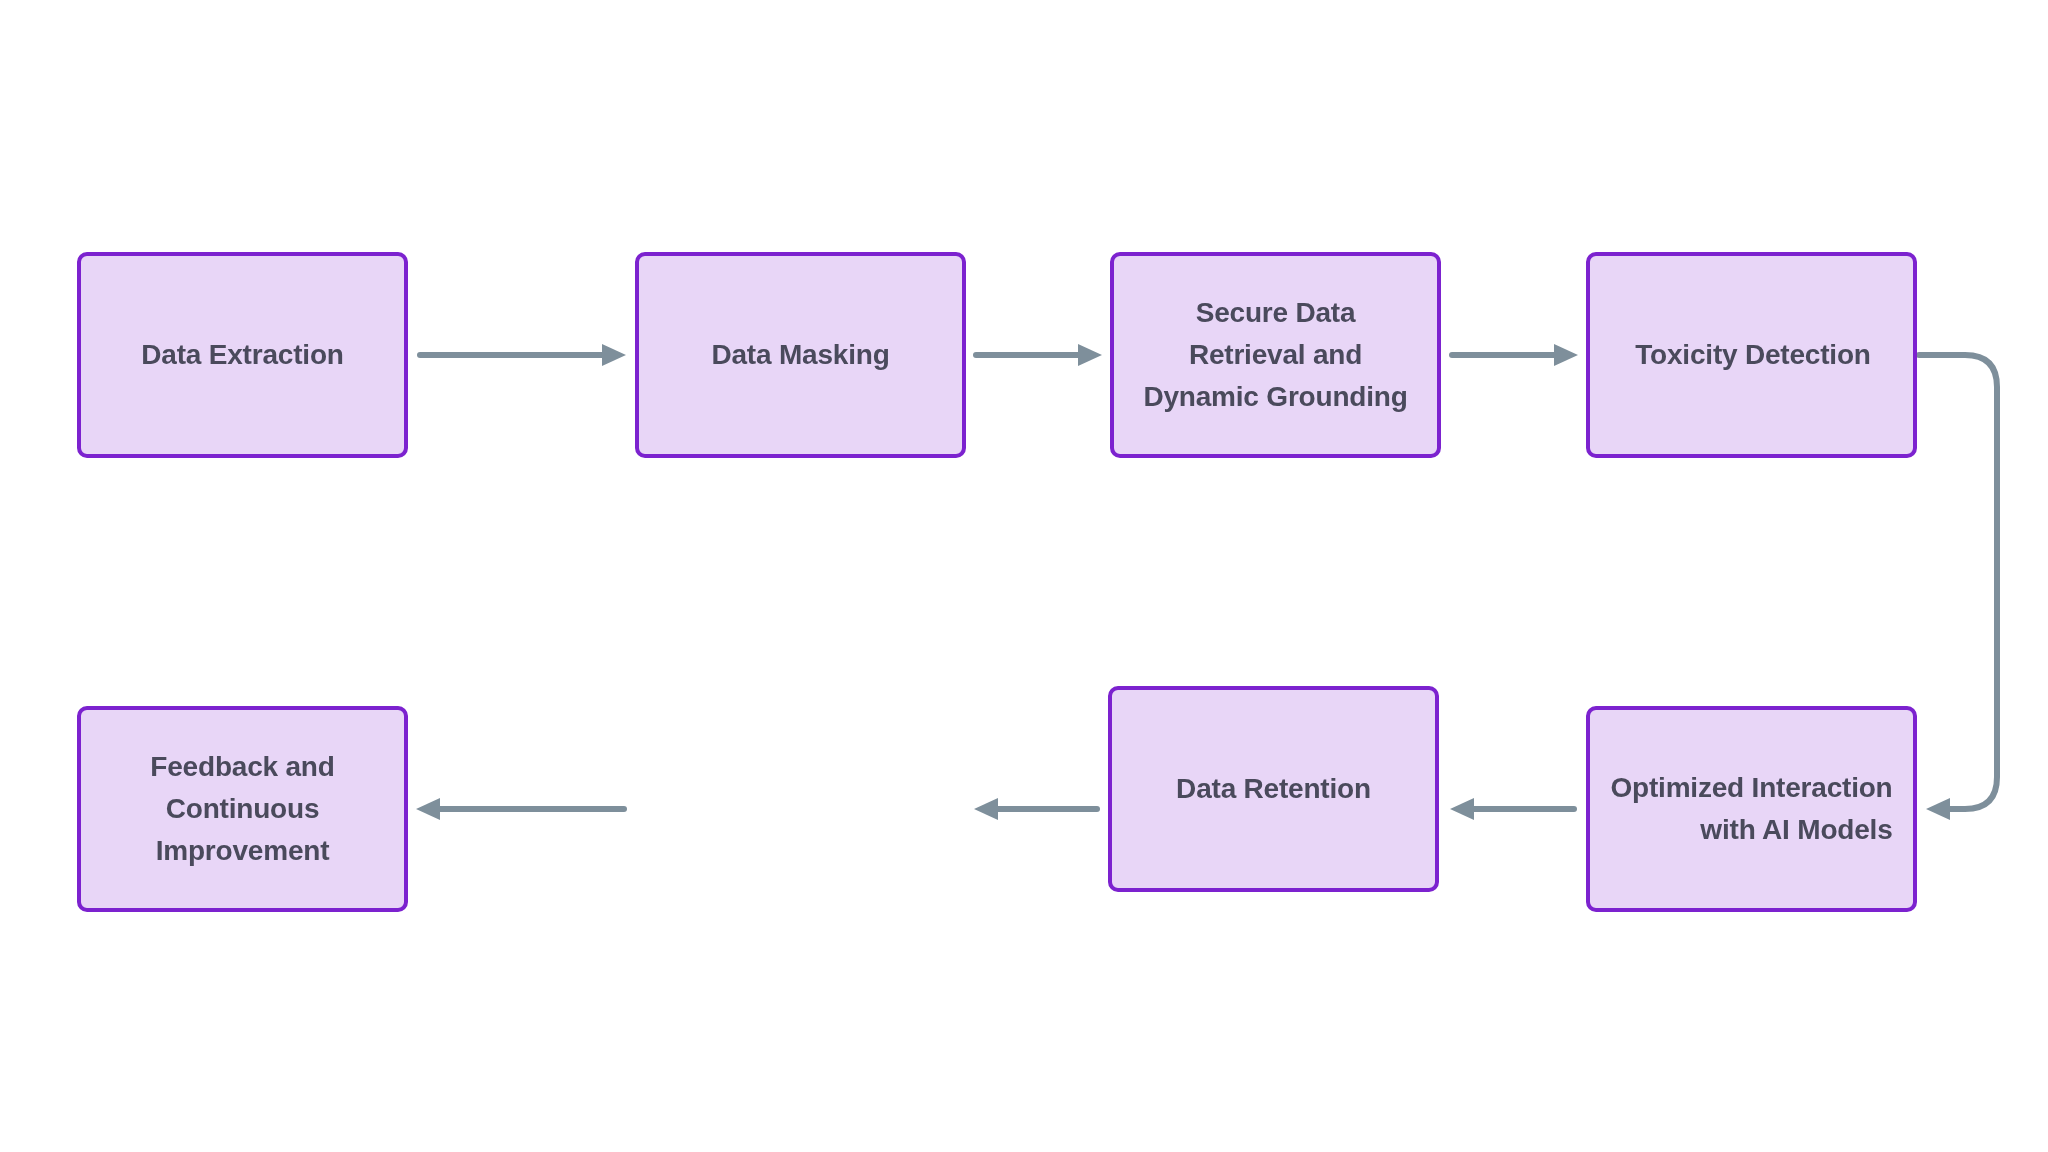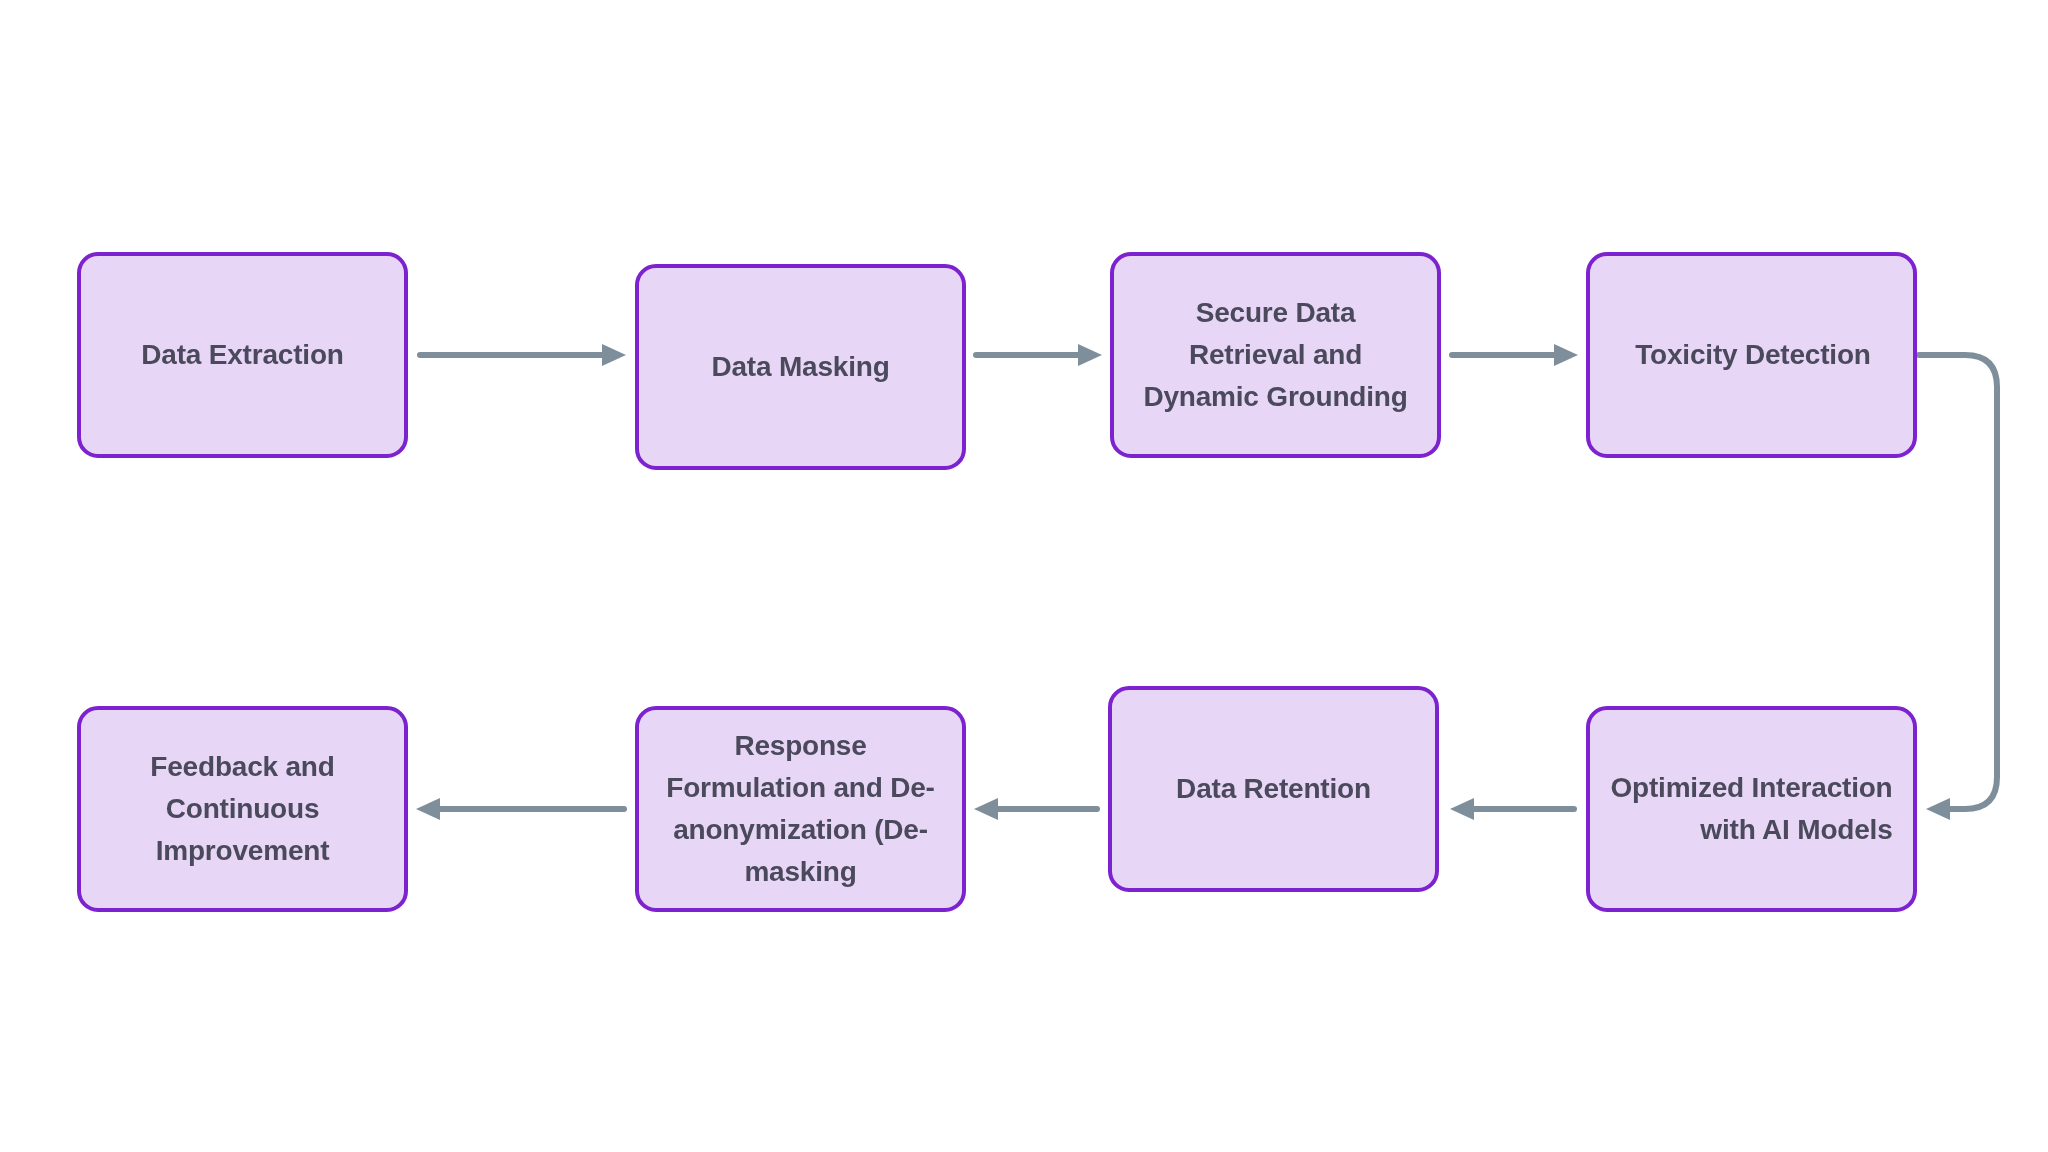--- a/index.html
+++ b/index.html
@@ -33,36 +33,36 @@
   .edges polygon{
     fill:var(--arrow);
     stroke:none;
   }
   .node{
     position:absolute;
     width:331px;height:206px;
     box-sizing:border-box;
     background:var(--node-fill);
     border:4px solid var(--node-border);
-    border-radius:21px;
+    border-radius:10px;
     display:flex;
     align-items:center;
     justify-content:center;
     text-align:center;
     white-space:pre-line;
     color:var(--node-text);
     font-size:28px;
     line-height:42px;
     font-weight:600;
     letter-spacing:-0.2px;
     padding:0 14px;
   }
   
   .n1{left:77px;top:252px;}
-  .n2{left:635px;top:264px;}
+  .n2{left:635px;top:252px;}
   .n3{left:1110px;top:252px;}
   .n4{left:1586px;top:252px;padding-left:17px;}
   
   .n5{left:77px;top:706px;}
   .n6{left:635px;top:706px;}
   .n7{left:1108px;top:686px;}
   .n8{left:1586px;top:706px;text-align:right;}
 </style>
 </head>
 <body>
@@ -106,21 +106,17 @@
   <div class="node n1">Data Extraction</div>
   <div class="node n2">Data Masking</div>
   <div class="node n3">Secure Data
 Retrieval and
 Dynamic Grounding</div>
   <div class="node n4">Toxicity Detection</div>
 
   <div class="node n5">Feedback and
 Continuous
 Improvement</div>
-  <div class="node n6">Response
-Formulation and De-
-anonymization (De-
-masking</div>
   <div class="node n7">Data Retention</div>
   <div class="node n8">Optimized Interaction
 with AI Models</div>
 
 </div>
 
 </body></html>

